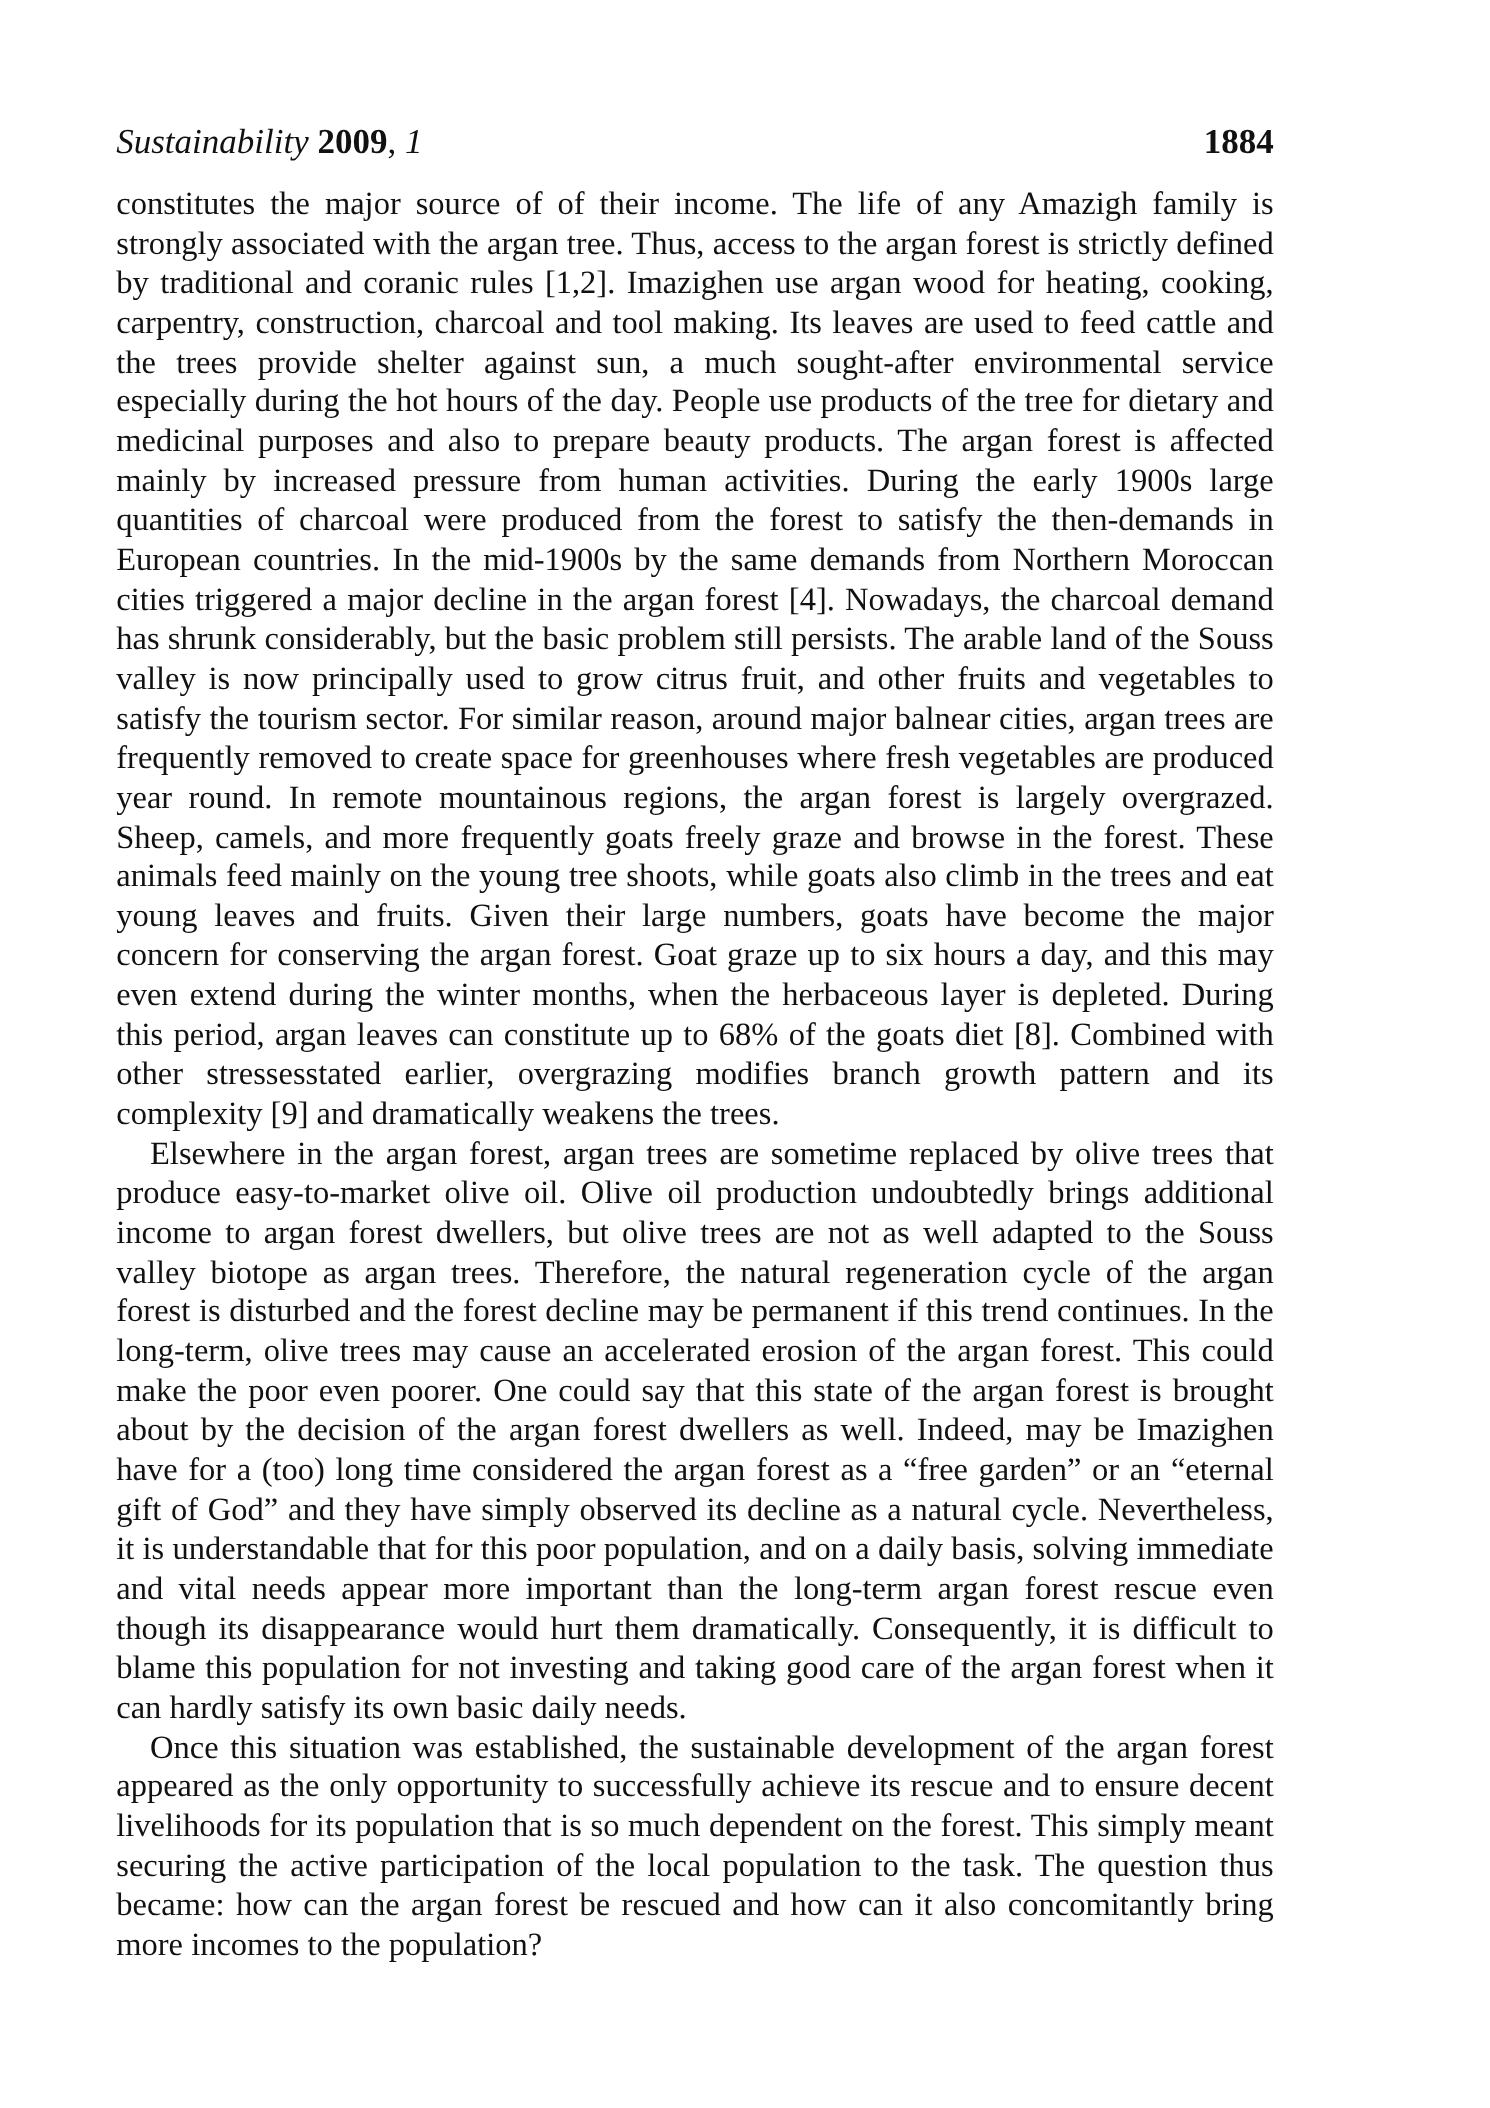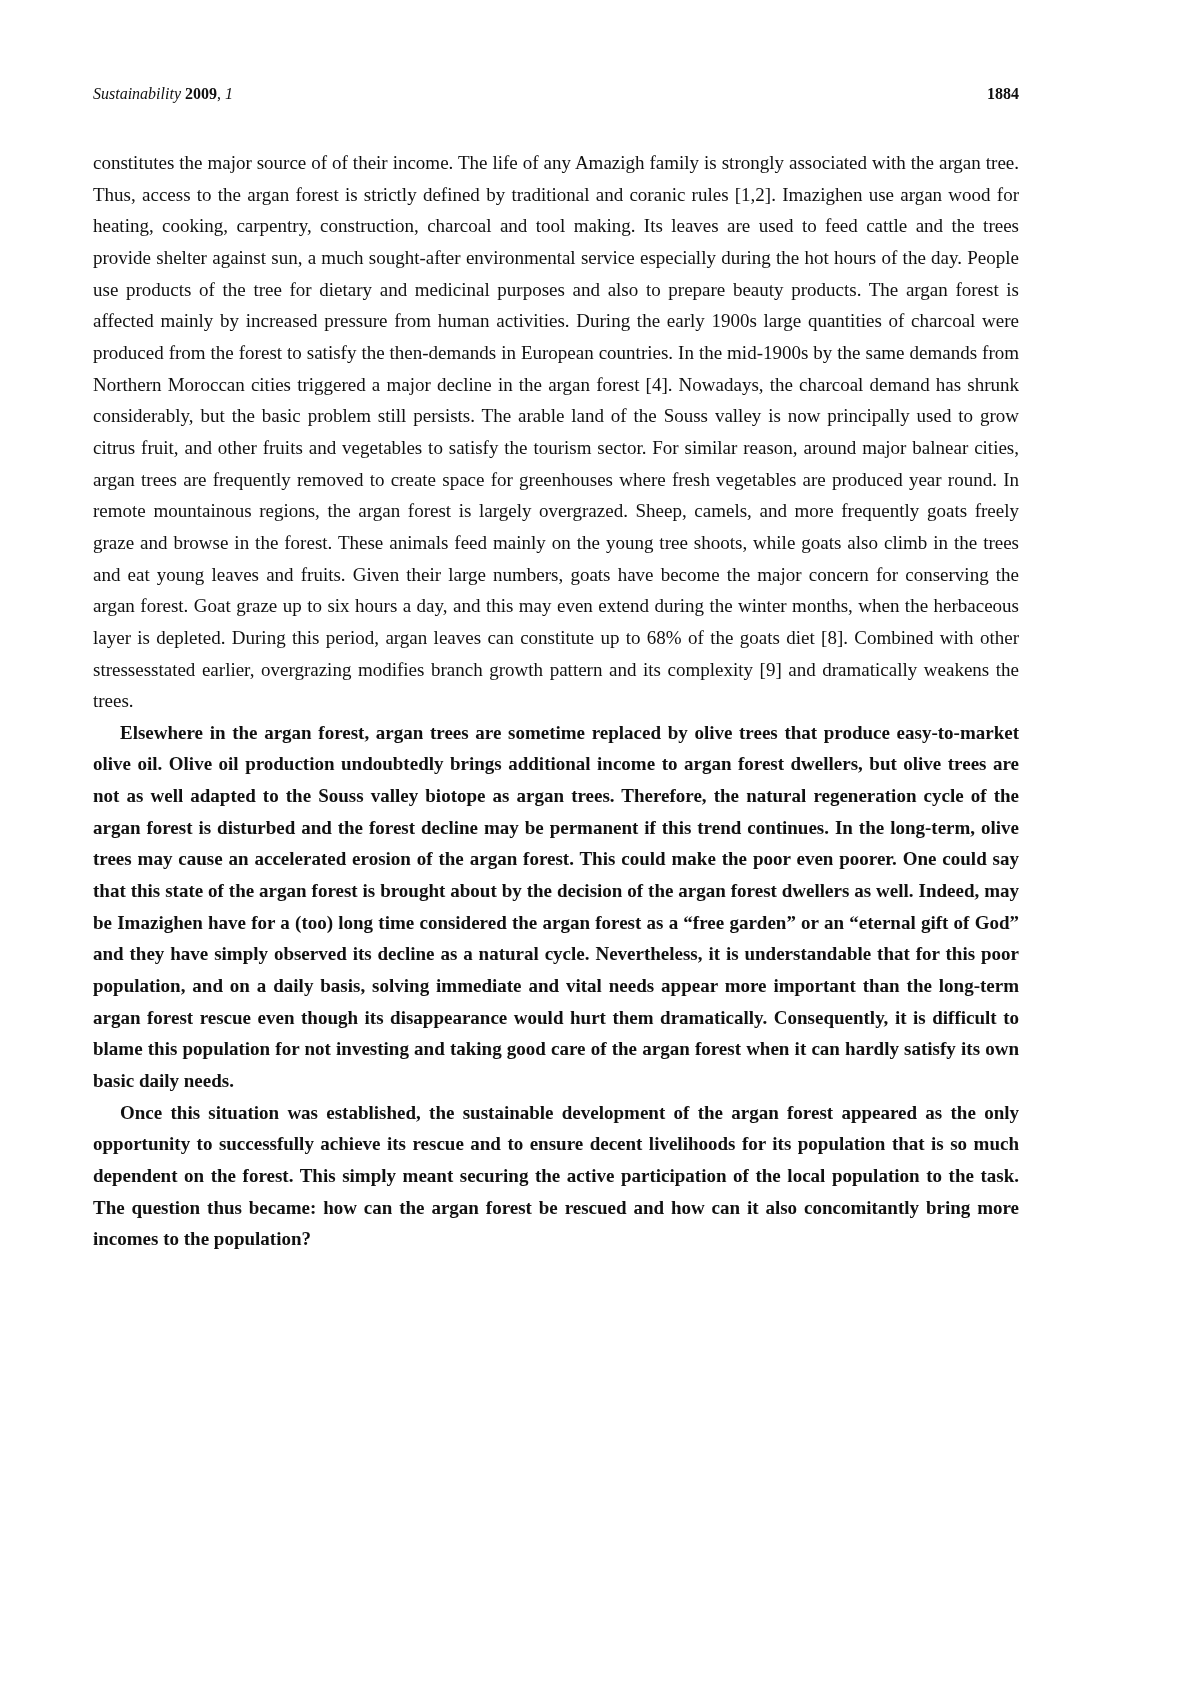--- a/index.html
+++ b/index.html
@@ -11,24 +11,24 @@
       width: 1192px;
       height: 1686px;
       position: relative;
       overflow: hidden;
       font-family: "Liberation Serif", "DejaVu Serif", serif;
       color: #111111;
     }
     .page-header {
       position: absolute;
       left: 93px;
-      top: 80px;
+      top: 100px;
       width: 926px;
       height: 28px;
-      font-size: 16px;
+      font-size: 28px;
       line-height: 28px;
       text-align: right;
     }
     .header-left {
       position: absolute;
       left: 0;
       top: 0;
       white-space: nowrap;
     }
     .header-left .journal { font-style: italic; }
@@ -38,32 +38,31 @@
       position: absolute;
       right: 0;
       top: 0;
       font-weight: bold;
     }
     .body-text {
       position: absolute;
       left: 93px;
       top: 147px;
       width: 926px;
-      font-size: 19px;
+      font-size: 26px;
       line-height: 31.65px;
       text-align: justify;
       hyphens: none;
     }
     .body-text p {
       margin: 0;
       padding: 0;
     }
     .body-text p.indent {
       text-indent: 27px;
-      font-weight: bold;
     }
   </style>
 </head>
 <body>
 
 <div class="page-header">
   <div class="header-left"><span class="journal">Sustainability</span> <span class="year">2009</span><span>, </span><span class="volume">1</span></div>
   <div class="header-right">1884</div>
 </div>
 

